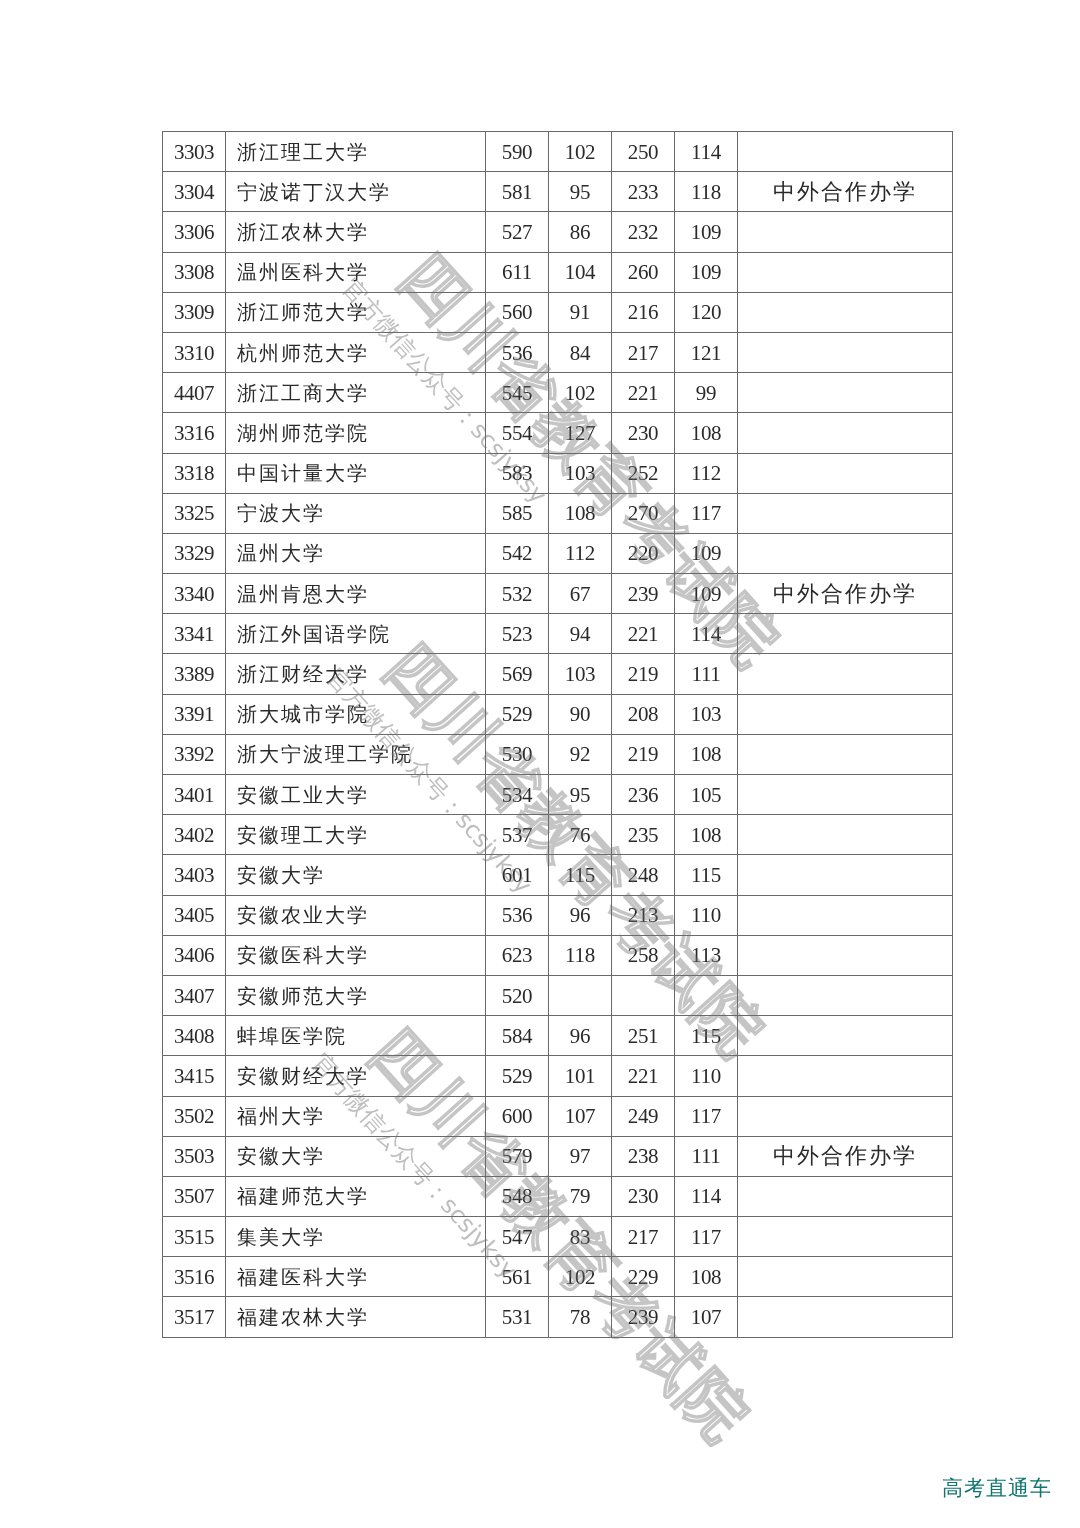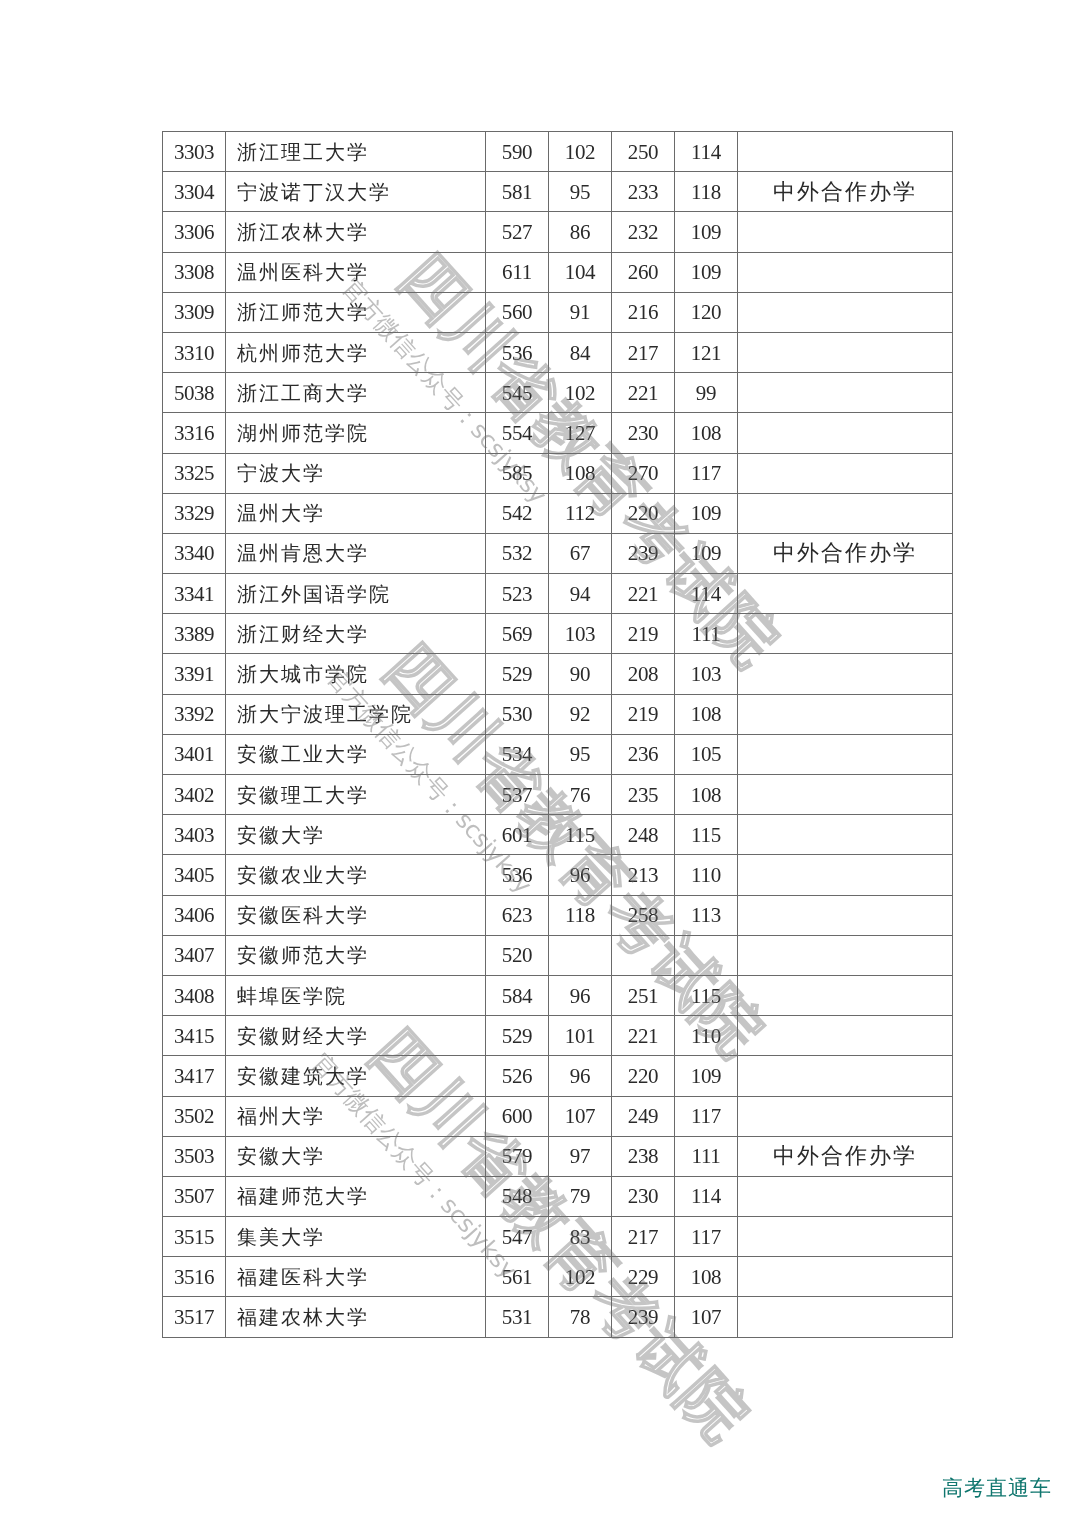--- a/index.html
+++ b/index.html
@@ -135,39 +135,48 @@
     <td class="code">3310</td>
     <td class="name">杭州师范大学</td>
     <td class="num">536</td>
     <td class="num">84</td>
     <td class="num">217</td>
     <td class="num">121</td>
     <td class="note"></td>
   </tr>
 
   <tr>
-    <td class="code">5038</td>
+    <td class="code">4407</td>
     <td class="name">浙江工商大学</td>
     <td class="num">545</td>
     <td class="num">102</td>
     <td class="num">221</td>
     <td class="num">99</td>
     <td class="note"></td>
   </tr>
 
   <tr>
     <td class="code">3316</td>
     <td class="name">湖州师范学院</td>
     <td class="num">554</td>
     <td class="num">127</td>
     <td class="num">230</td>
     <td class="num">108</td>
     <td class="note"></td>
   </tr>
 
+  <tr>
+    <td class="code">3318</td>
+    <td class="name">中国计量大学</td>
+    <td class="num">583</td>
+    <td class="num">103</td>
+    <td class="num">252</td>
+    <td class="num">112</td>
+    <td class="note"></td>
+  </tr>
 
   <tr>
     <td class="code">3325</td>
     <td class="name">宁波大学</td>
     <td class="num">585</td>
     <td class="num">108</td>
     <td class="num">270</td>
     <td class="num">117</td>
     <td class="note"></td>
   </tr>
@@ -305,29 +314,20 @@
   <tr>
     <td class="code">3415</td>
     <td class="name">安徽财经大学</td>
     <td class="num">529</td>
     <td class="num">101</td>
     <td class="num">221</td>
     <td class="num">110</td>
     <td class="note"></td>
   </tr>
 
-  <tr>
-    <td class="code">3417</td>
-    <td class="name">安徽建筑大学</td>
-    <td class="num">526</td>
-    <td class="num">96</td>
-    <td class="num">220</td>
-    <td class="num">109</td>
-    <td class="note"></td>
-  </tr>
 
   <tr>
     <td class="code">3502</td>
     <td class="name">福州大学</td>
     <td class="num">600</td>
     <td class="num">107</td>
     <td class="num">249</td>
     <td class="num">117</td>
     <td class="note"></td>
   </tr>

